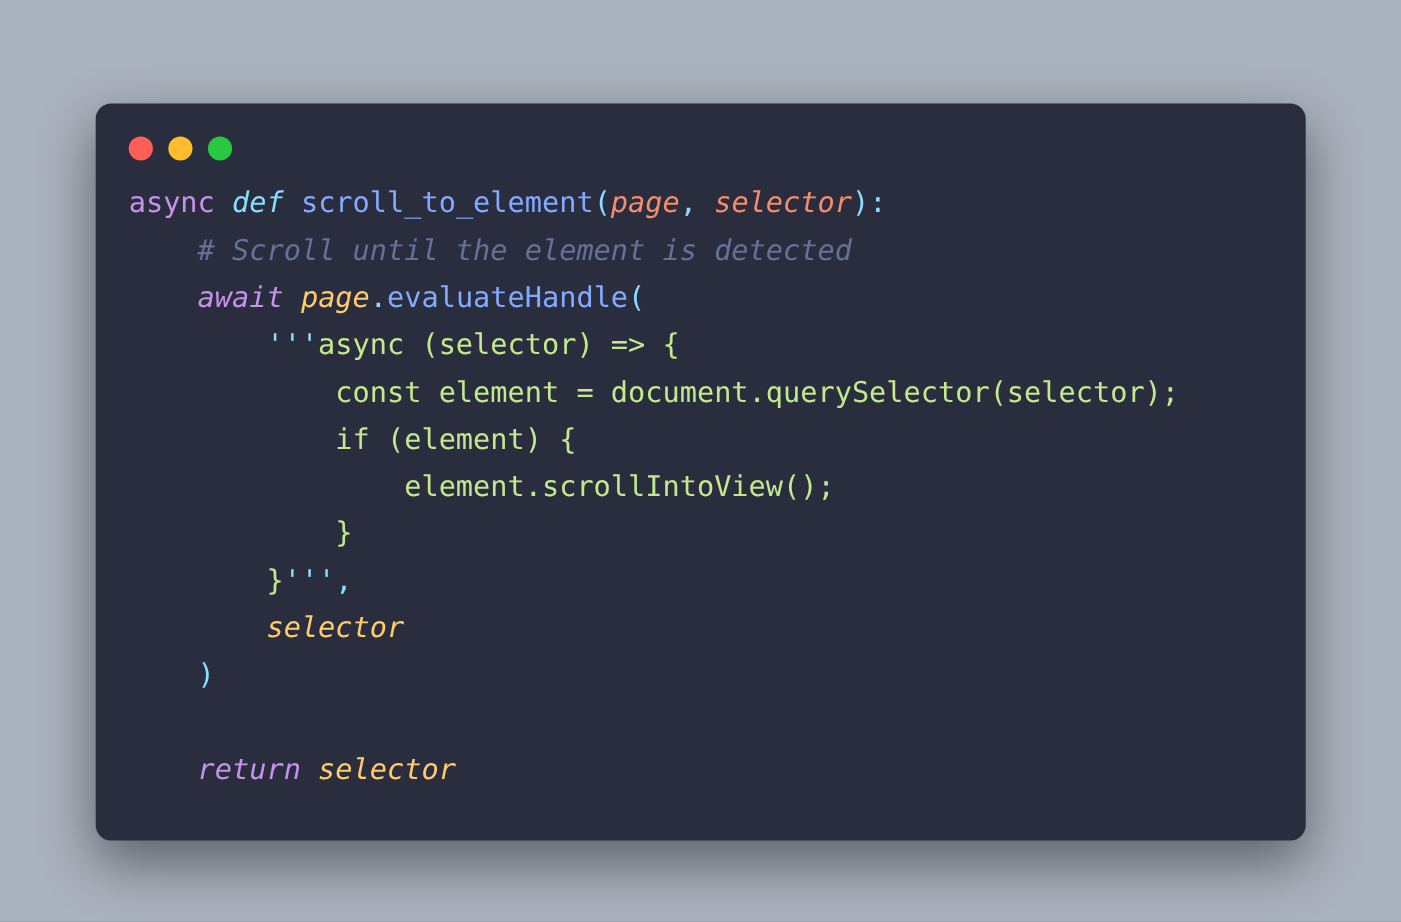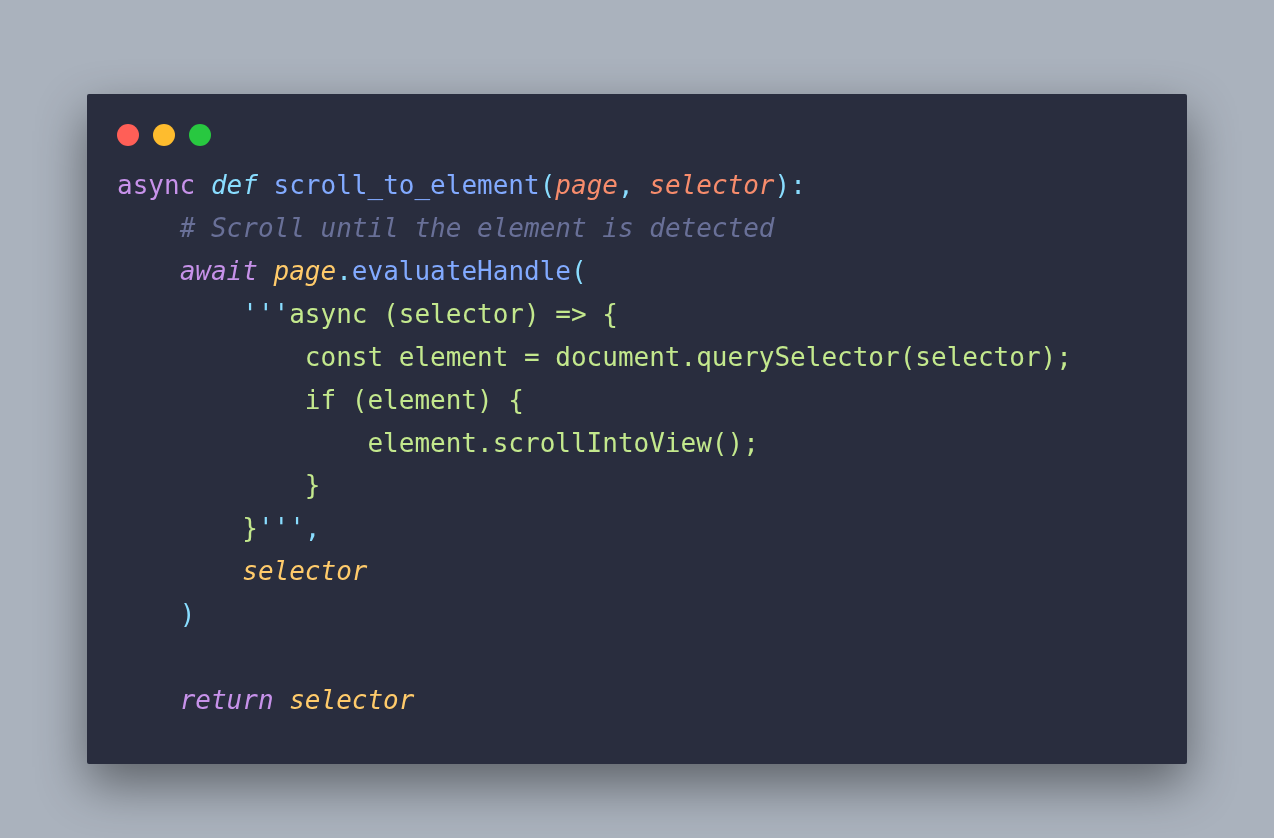--- a/index.html
+++ b/index.html
@@ -14,21 +14,21 @@
     width: 1274px;
     height: 838px;
     display: flex;
     align-items: center;
     justify-content: center;
     background: #aab2bd;
   }
   .window {
     width: 1100px;
     background: #292d3e;
-    border-radius: 2px;
+    border-radius: 14px;
     box-shadow: 0 20px 50px rgba(0,0,0,0.45);
     padding: 26px 46px 42px 30px;
     box-sizing: border-box;
     margin-top: 20px;
   }
   .traffic-lights {
     display: flex;
     gap: 14px;
     padding: 4px 0 18px 0;
   }

